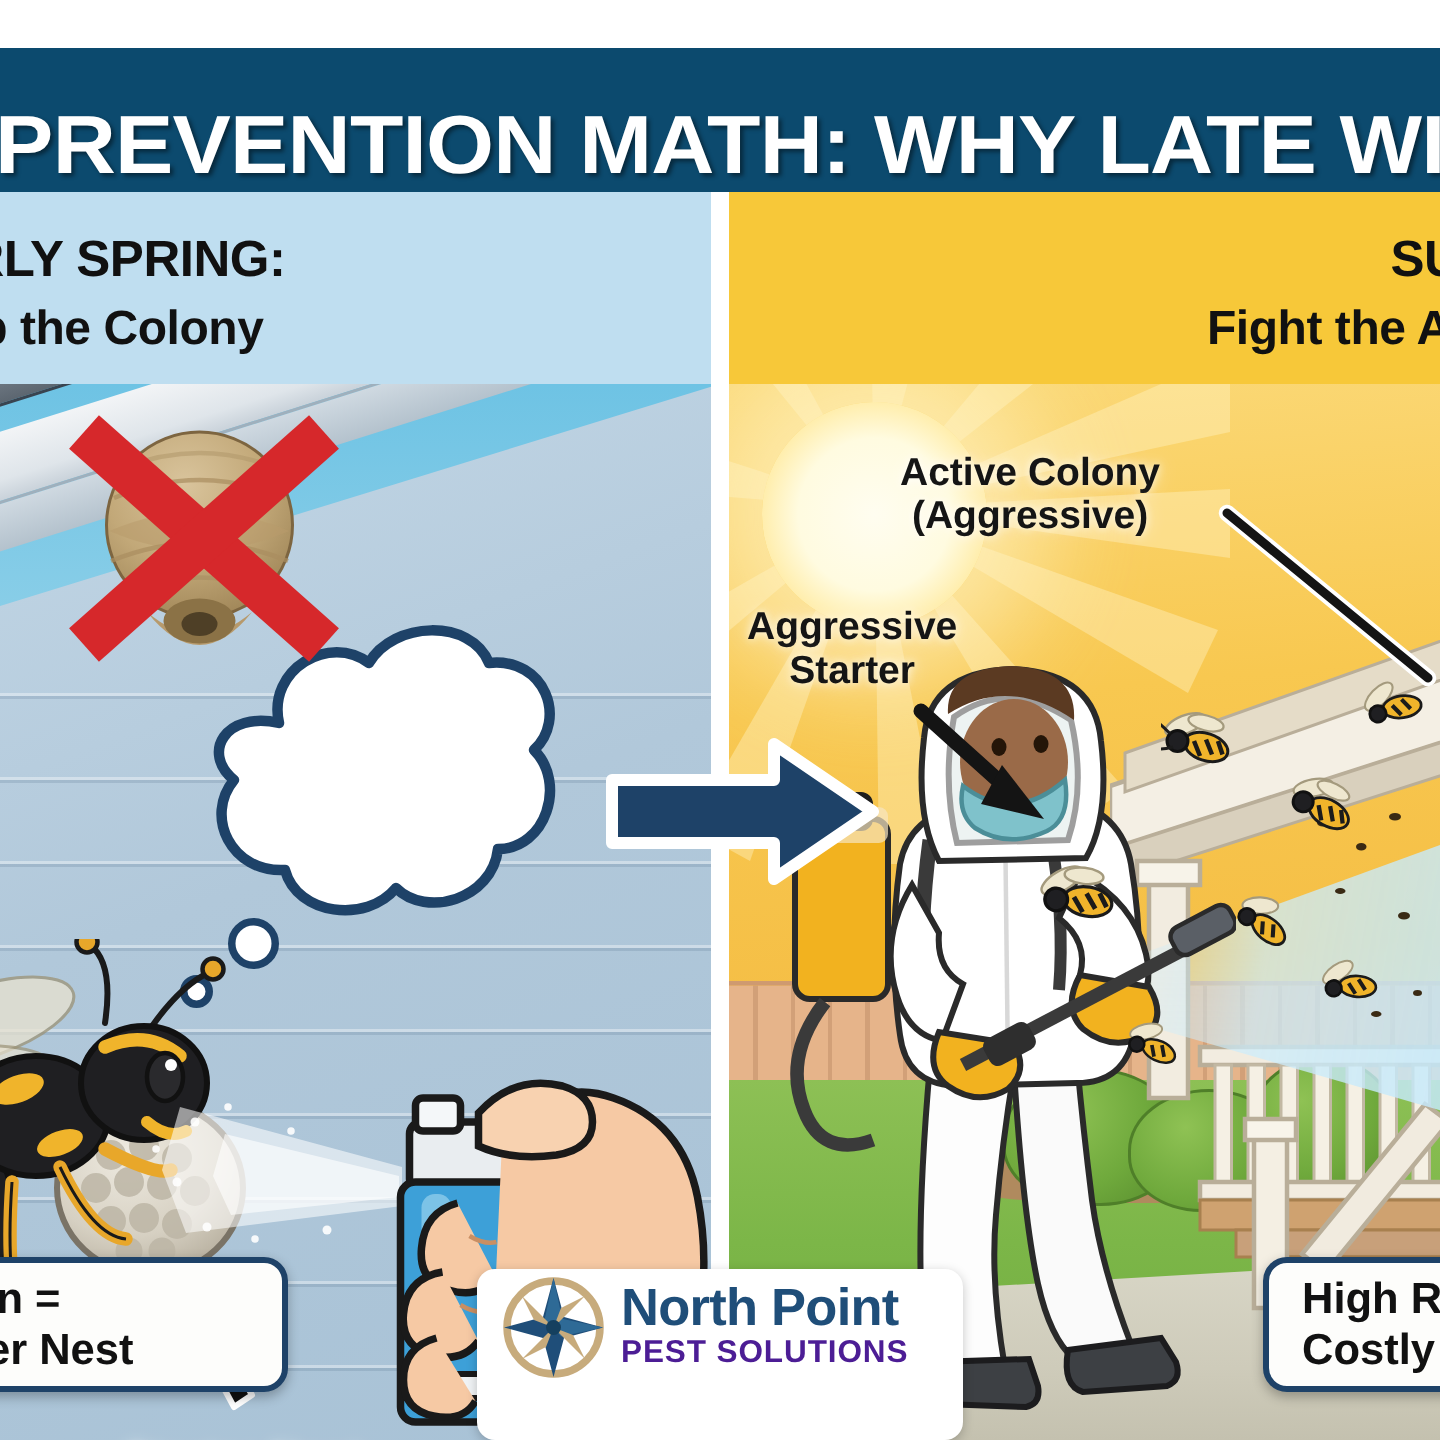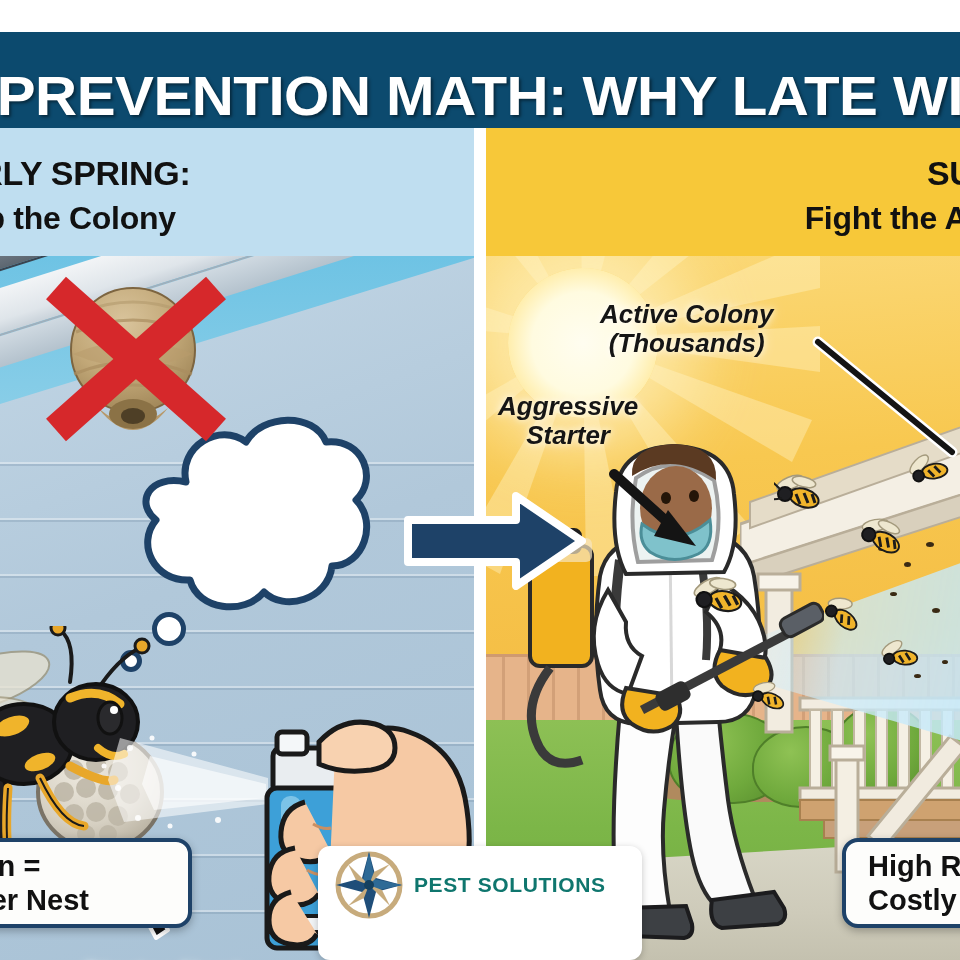--- a/index.html
+++ b/index.html
@@ -81,21 +81,21 @@
   
   .spray{ position:absolute; left:90px; top:470px; width:180px; height:150px; z-index:13; }
   .hand{ position:absolute; left:215px; top:428px; width:270px; height:310px; z-index:14; }
 
   .lab-arrow{ position:absolute; left:122px; top:620px; width:70px; height:70px; z-index:16; }
   .lab-starter{ position:absolute; left:82px; top:702px; z-index:16;
     font-size:28px; font-weight:bold; color:#141414;
     text-shadow:0 0 6px rgba(255,255,255,.85), 0 0 12px rgba(255,255,255,.7); }
 
   
-  .r-scene{ position:absolute; left:0; top:128px; width:480px; height:704px; overflow:hidden;font-style:italic; }
+  .r-scene{ position:absolute; left:0; top:128px; width:480px; height:704px; overflow:hidden; }
   .r-sky{ position:absolute; left:0; top:0; width:480px; height:704px;
     background:linear-gradient(175deg,#fbd978 0%,#f8c850 30%,#f5bf46 55%,#f3d27e 75%,#f6e2a8 100%); }
   .sun{ position:absolute; left:28px; top:12px; width:150px; height:150px;
     border-radius:50%;
     background:radial-gradient(circle,#fffdf0 0%,#fffbe0 48%,#ffeeae 70%,rgba(255,224,130,0) 100%);
     box-shadow:0 0 70px 40px rgba(255,245,200,.65); }
   .rays{ position:absolute; left:-60px; top:-80px; width:400px; height:400px; opacity:.55; }
 
   .grass{ position:absolute; left:0; bottom:0; width:480px; height:240px;
     background:linear-gradient(180deg,#8dc055 0%,#7cb648 45%,#6faa3f 100%); }
@@ -115,21 +115,21 @@
     background:linear-gradient(100deg,rgba(210,238,250,0) 0%,rgba(205,236,250,.75) 45%,rgba(195,232,250,.85) 100%);
     clip-path:polygon(0 48%, 100% 0%, 100% 100%, 0 62%); filter:blur(1px); }
   .worker{ position:absolute; left:44px; top:186px; width:300px; height:500px; z-index:12; }
 
   .wasp{ position:absolute; z-index:14; }
   .speck{ position:absolute; background:#3a2a14; border-radius:50%; z-index:13; }
 
   .lab{ position:absolute; z-index:18; font-weight:bold; color:#151515; line-height:1.12;
     text-shadow:0 0 6px rgba(255,255,255,.8), 0 0 13px rgba(255,255,255,.6); }
   .lab-colony{ left:120px; top:44px; font-size:26px; text-align:center; }
-  .lab-workers{ left:18px; top:136px; font-size:26px; text-align:center; }
+  .lab-workers{ left:18px; top:147px; font-size:26px; text-align:center; }
   .ptr{ position:absolute; z-index:17; }
 
   
   .bigarrow{ position:absolute; left:404px; top:492px; width:182px; height:98px; z-index:40; }
 
   
   .callout{ position:absolute; z-index:50; background:#fdfdfb;
     border:4px solid #1e4268; border-radius:16px;
     box-shadow:0 3px 8px rgba(0,0,0,.28);
     display:flex; align-items:center; }
@@ -139,21 +139,21 @@
   .co-right{ left:842px; top:838px; width:300px; height:90px; padding-left:22px; }
 
   
   .logo{ position:absolute; left:318px; top:846px; width:324px; height:114px; z-index:55;
     background:#fff; border-radius:12px; box-shadow:0 2px 7px rgba(0,0,0,.22);
     padding:8px 10px 6px; }
   .logo-row{ display:flex; align-items:center; gap:10px; height:62px; padding-left:6px;}
   .compass{ width:70px; height:70px; flex:0 0 70px; }
   .logo-words .n1{ font-size:35px; font-weight:bold; color:#1f4e79; line-height:1;
     letter-spacing:-0.5px; }
-  .logo-words .n2{ font-size:21px; font-weight:bold; color:#0f766e; line-height:1.25;
+  .logo-words .n2{ font-size:21px; font-weight:bold; color:#4c1d95; line-height:1.25;
     letter-spacing:0.6px; }
   .logo-url{ text-align:center; font-size:22px; font-weight:bold; color:#1f4e79;
     margin-top:4px; letter-spacing:-0.2px; }
 </style>
 </head>
 <body>
 
 <div id="poster">
 
   <div class="titlebar">
@@ -533,21 +533,21 @@
 
       <svg class="ptr" style="left:128px; top:210px; width:96px; height:90px;" viewBox="0 0 96 90">
         <g stroke="#141414" stroke-width="10" fill="none" stroke-linecap="round">
           <line x1="6" y1="8" x2="66" y2="62"></line>
         </g>
         <polygon points="60,44 88,80 46,70" fill="#141414"></polygon>
       </svg>
 
       <div class="lab lab-colony">
         <div>Active Colony</div>
-        <div>(Thousands)</div>
+        <div>(Aggressive)</div>
       </div>
       <div class="lab lab-workers">
         <div>Aggressive</div>
         <div>Starter</div>
       </div>
     </div>
 
     <div class="phead r">
       <div class="h1">SUMME</div>
       <div class="h2">Fight the Army = </div>
@@ -583,18 +583,19 @@
         <polygon points="35,2 42,28 68,35 42,42 35,68 28,42 2,35 28,28" fill="#1f4e79"></polygon>
         <polygon points="35,2 41,30 35,35 29,30" fill="#2e6a96"></polygon>
         <polygon points="68,35 40,41 35,35 40,29" fill="#2e6a96"></polygon>
         <polygon points="56,14 41,29 35,35 40,22" fill="#c7ab7c"></polygon>
         <polygon points="14,56 29,41 35,35 30,48" fill="#c7ab7c"></polygon>
         <polygon points="56,56 41,41 35,35 48,40" fill="#c7ab7c"></polygon>
         <polygon points="14,14 29,29 35,35 22,30" fill="#c7ab7c"></polygon>
         <circle cx="35" cy="35" r="5" fill="#15405f"></circle>
       </svg>
       <div class="logo-words">
+        <div class="n1">North Point</div>
         <div class="n2">PEST SOLUTIONS</div>
       </div>
     </div>
   </div>
 
 </div>
 
 </body></html>

